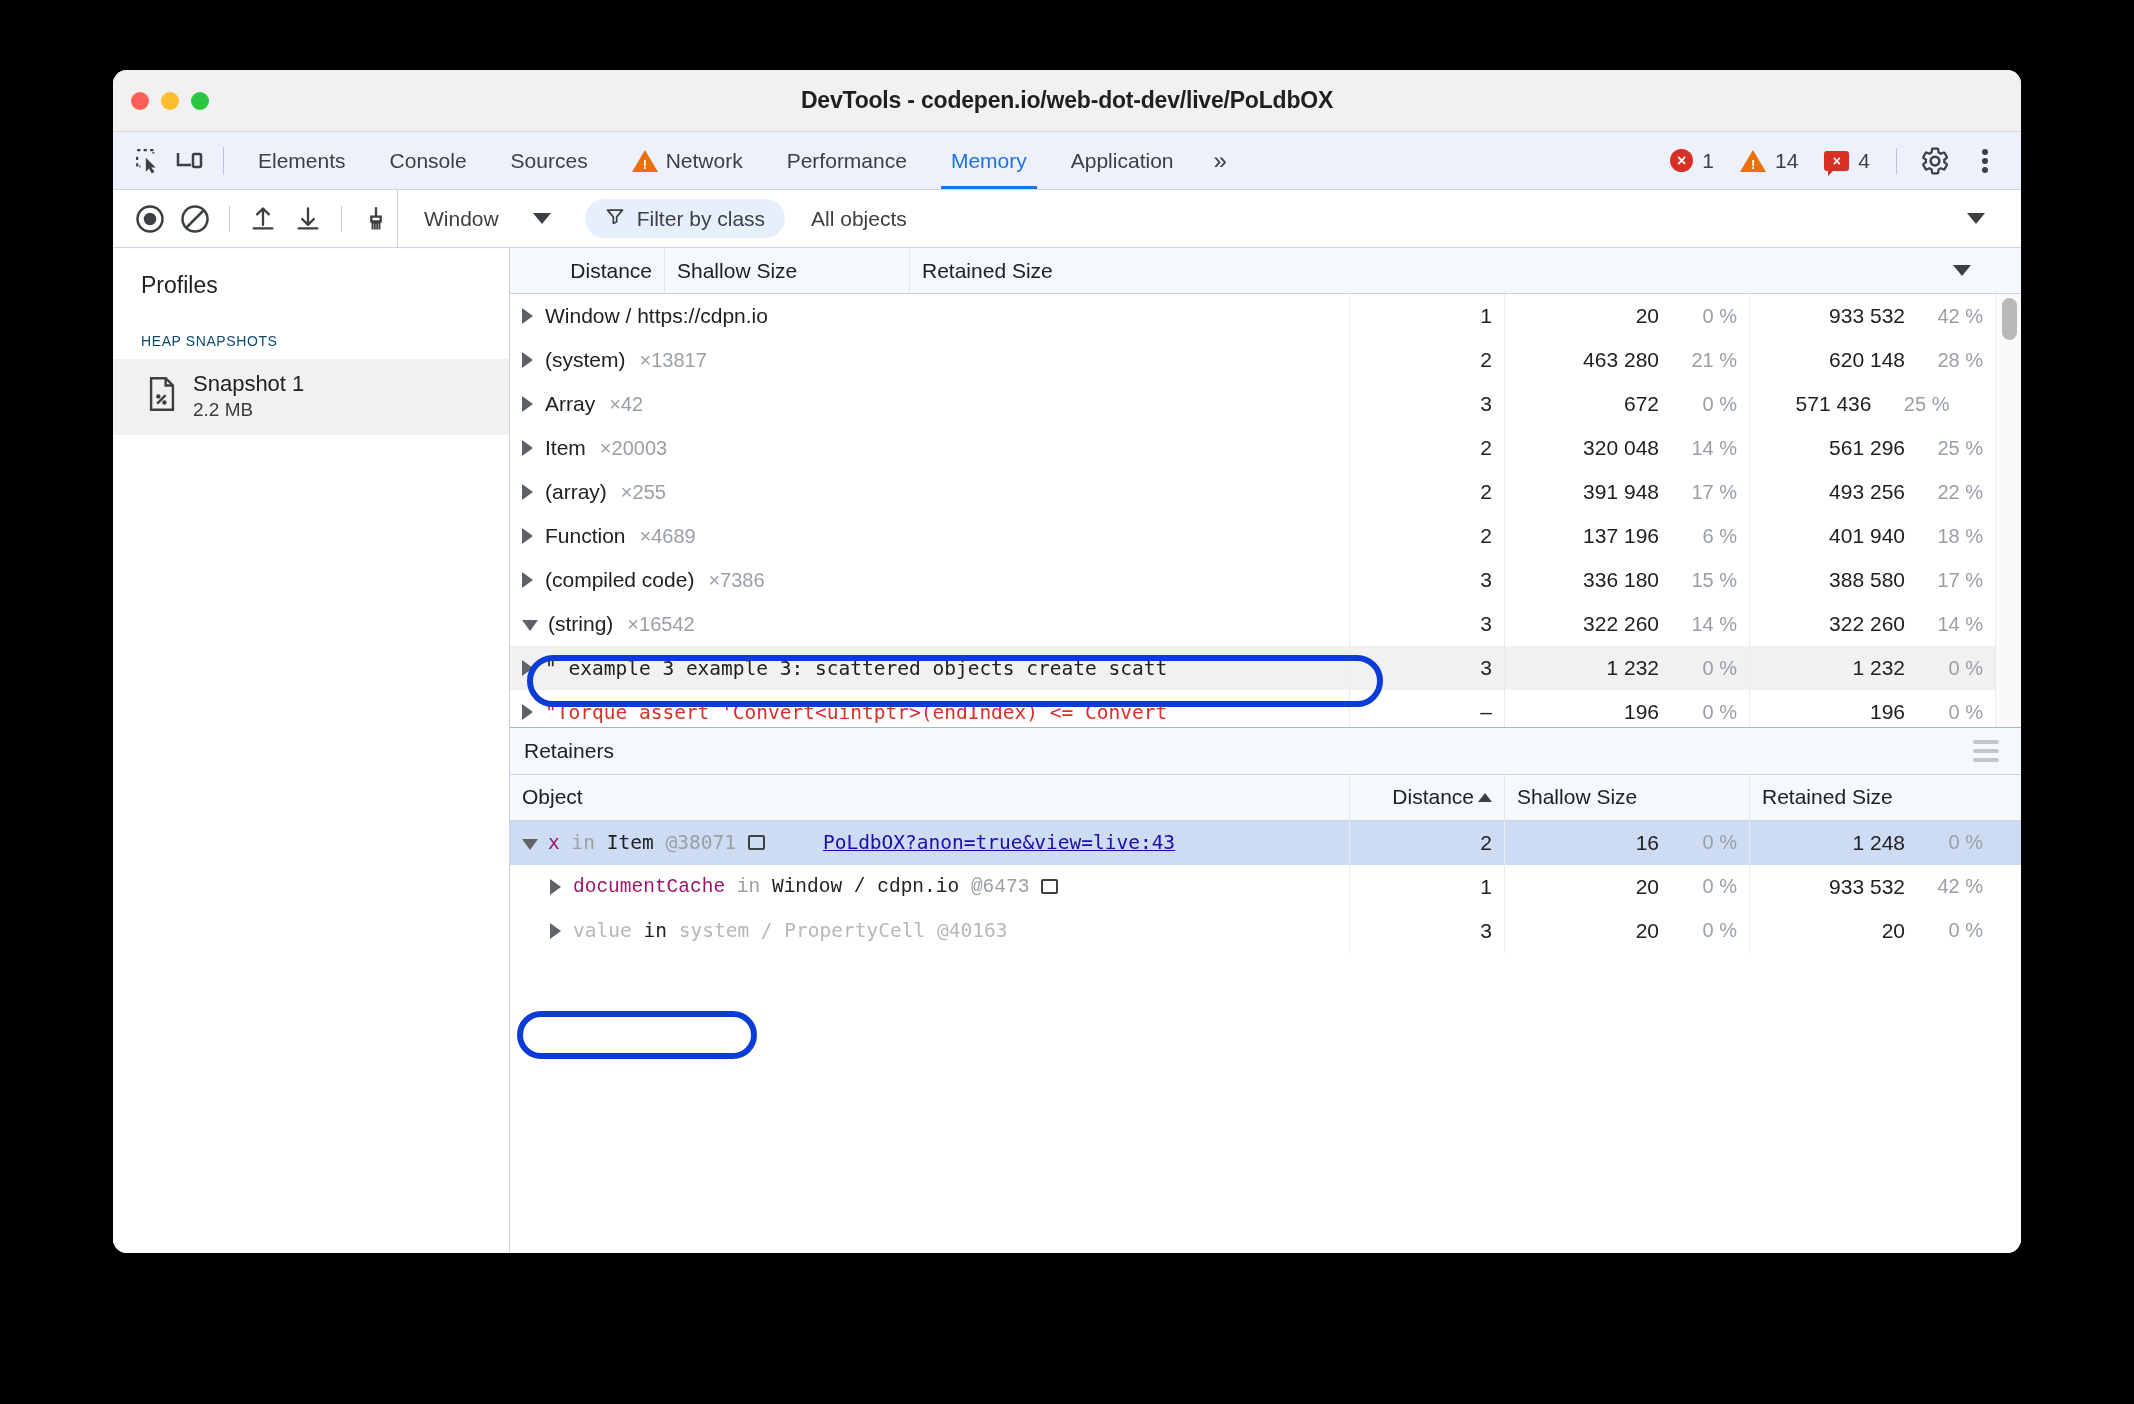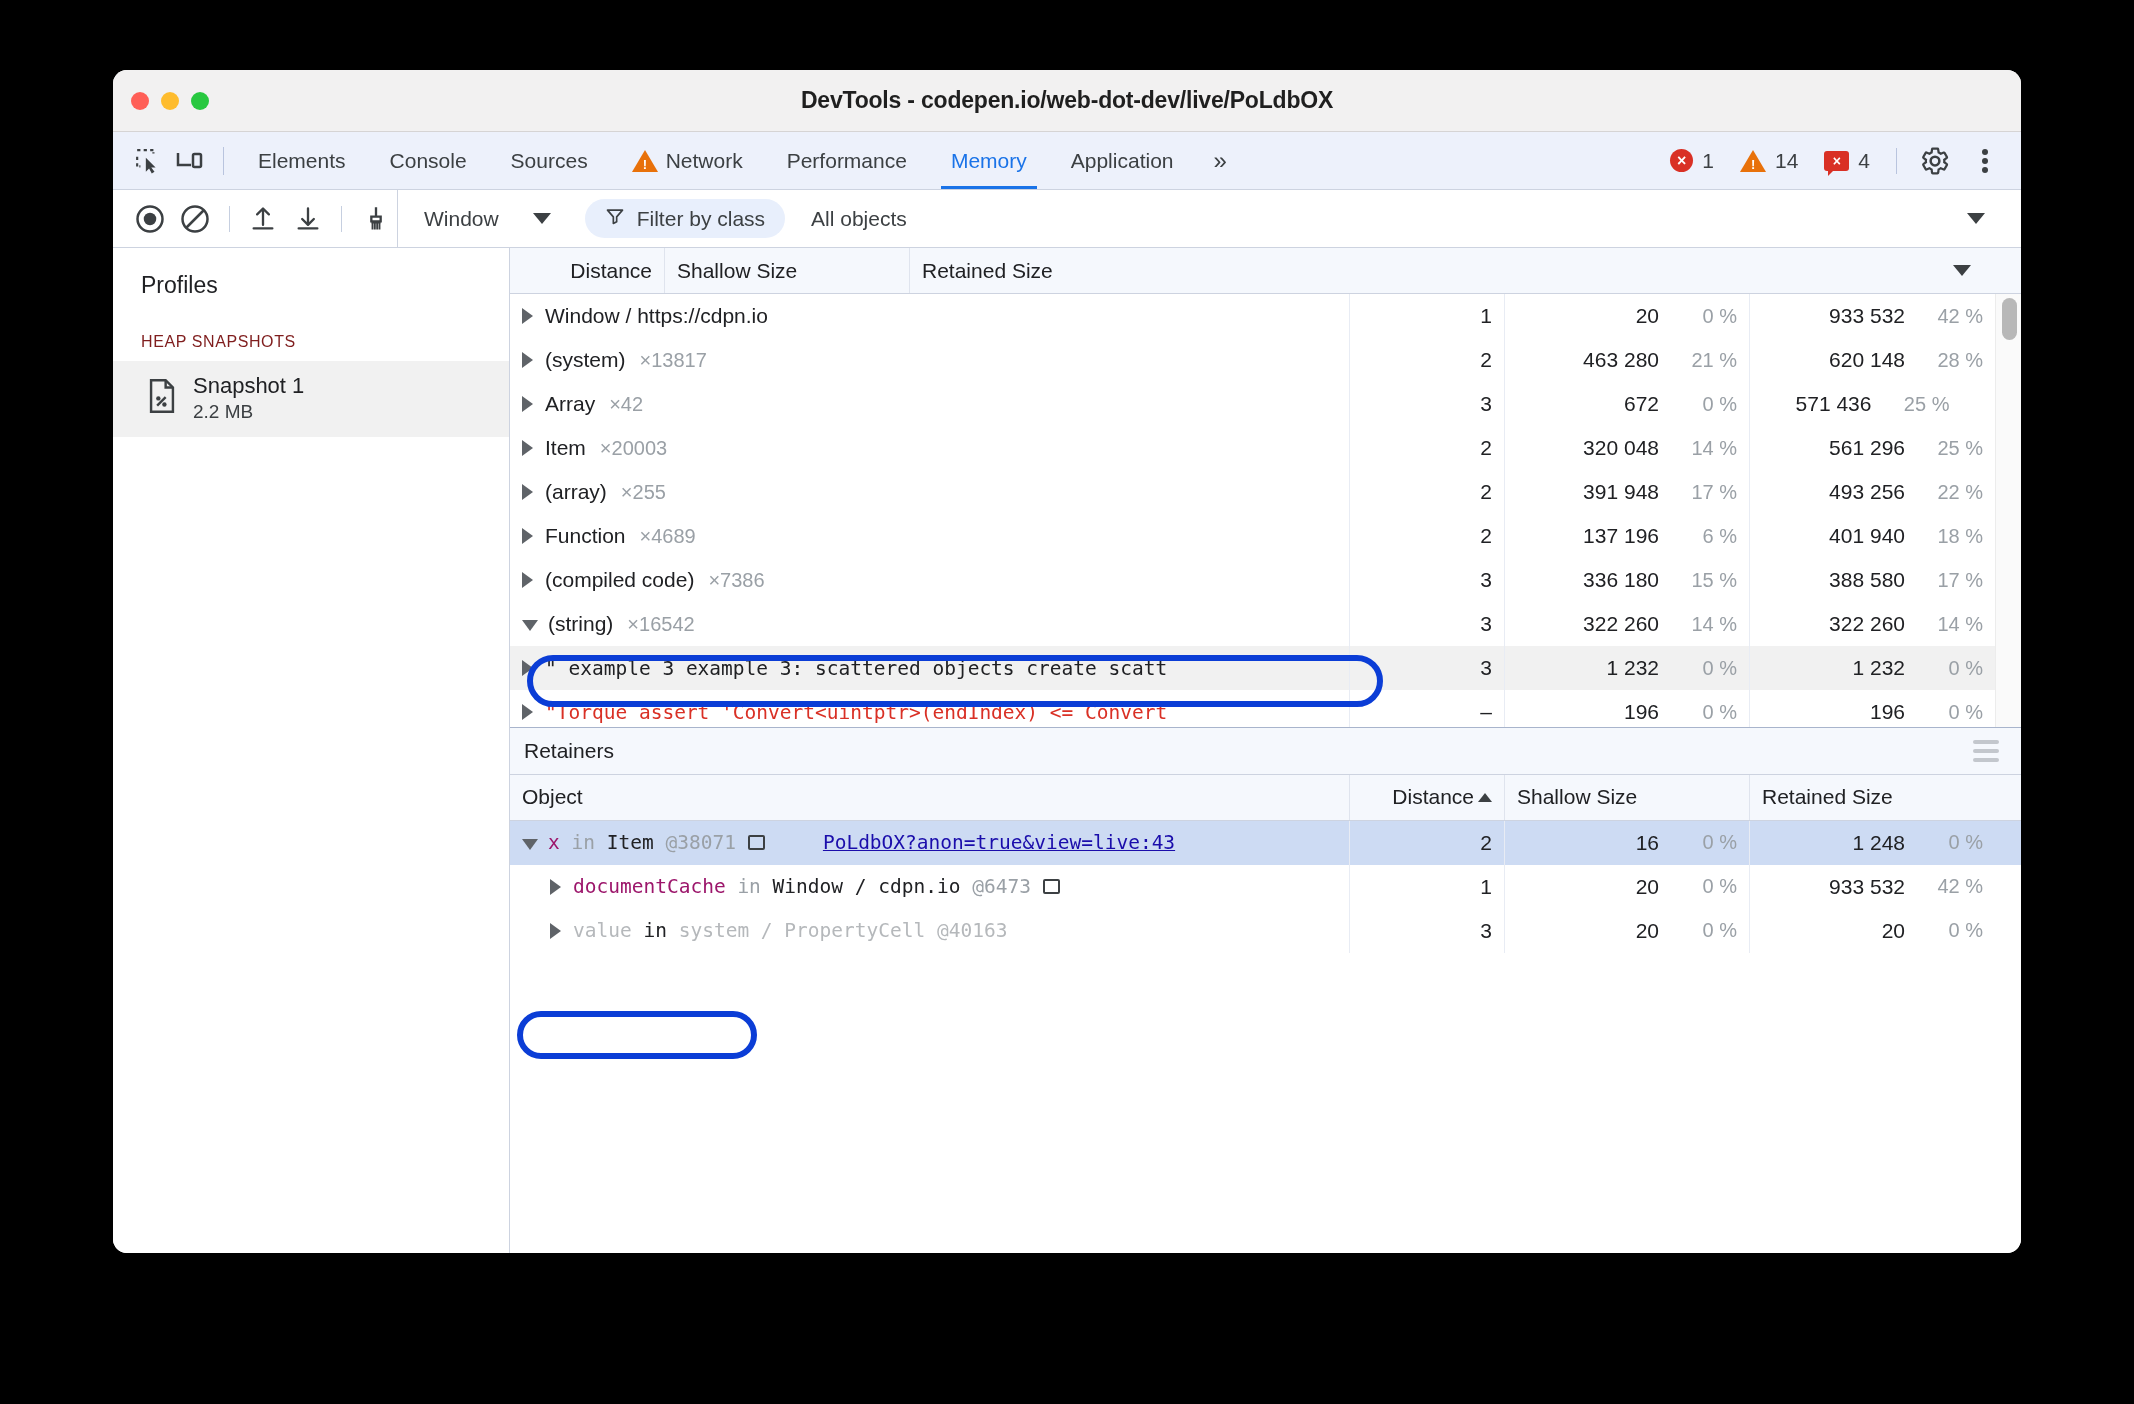--- a/index.html
+++ b/index.html
@@ -141,21 +141,21 @@
 
   
   #body-split { display: flex; height: calc(1183px - 62px - 58px - 58px); }
 
   
   #sidebar {
     width: 397px; border-right: 1px solid #cdd3e0;
     background: #ffffff; padding-top: 16px;
   }
   #sidebar-title { font-size: 23px; color: #202124; padding: 8px 0 8px 28px; }
-  #sidebar-section { font-size: 16px; color: #7f1d1d; letter-spacing: 0.6px; padding: 26px 0 10px 28px; }
+  #sidebar-section { font-size: 14px; color: #0c4a6e; letter-spacing: 0.6px; padding: 26px 0 10px 28px; }
   .snapshot-row {
     display: flex; align-items: center; gap: 16px;
     background: #f1f1f1; padding: 12px 0 14px 34px;
   }
   .snap-text { display: flex; flex-direction: column; gap: 2px; }
   .snap-name { font-size: 22px; color: #202124; }
   .snap-size { font-size: 19px; color: #3c4043; }
 
   
   #main { flex: 1; display: flex; flex-direction: column; min-width: 0; }
@@ -622,21 +622,21 @@
             <div class="cell num r-shallow">
               <span>16</span>
               <span class="pct">0 %</span>
             </div>
             <div class="cell num r-retained last" style="padding-right: 38px;">
               <span>1 248</span>
               <span class="pct">0 %</span>
             </div>
           </div>
           <div class="row">
-            <div class="cell name r-object mono" style="padding-left: 40px;">
+            <div class="cell name r-object mono" style="padding-left: 40px; font-family: Liberation Mono, monospace;">
               <span class="tri"></span>
               <span><span class="prop">documentCache</span> <span class="kw">in</span> <span class="obj">Window / cdpn.io</span> <span class="at">@6473</span></span>
               <span class="box-glyph"></span>
             </div>
             <div class="cell num r-distance">1</div>
             <div class="cell num r-shallow">
               <span>20</span>
               <span class="pct">0 %</span>
             </div>
             <div class="cell num r-retained last" style="padding-right: 38px;">

